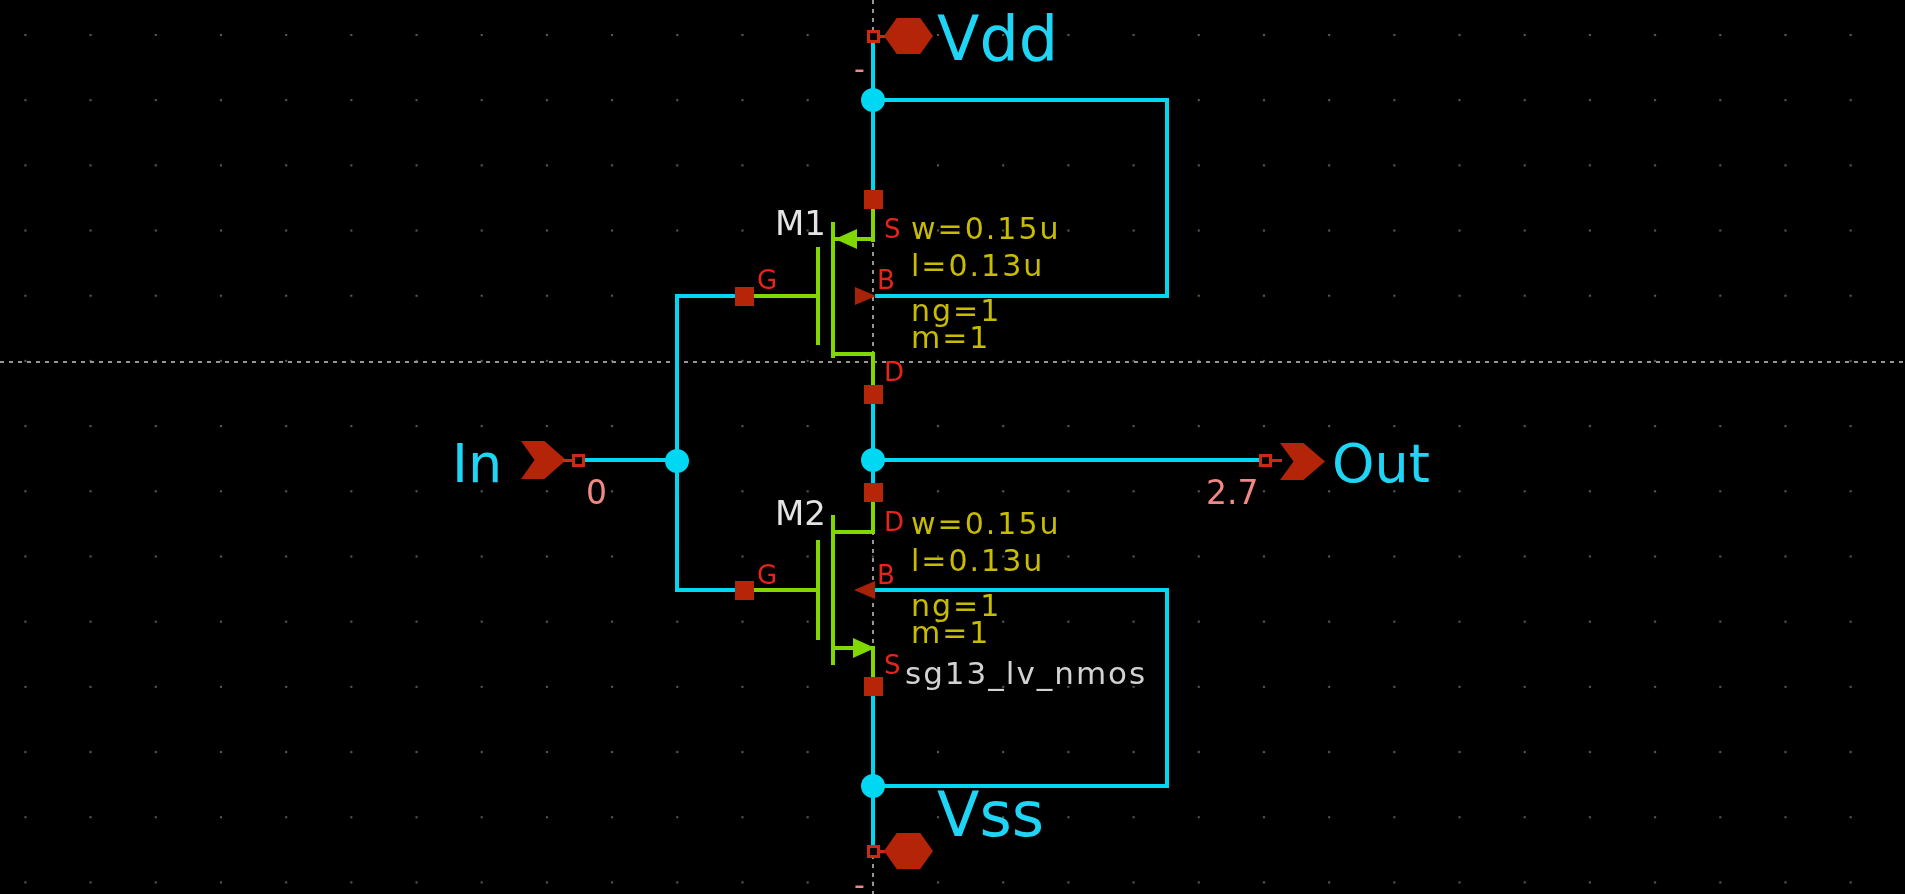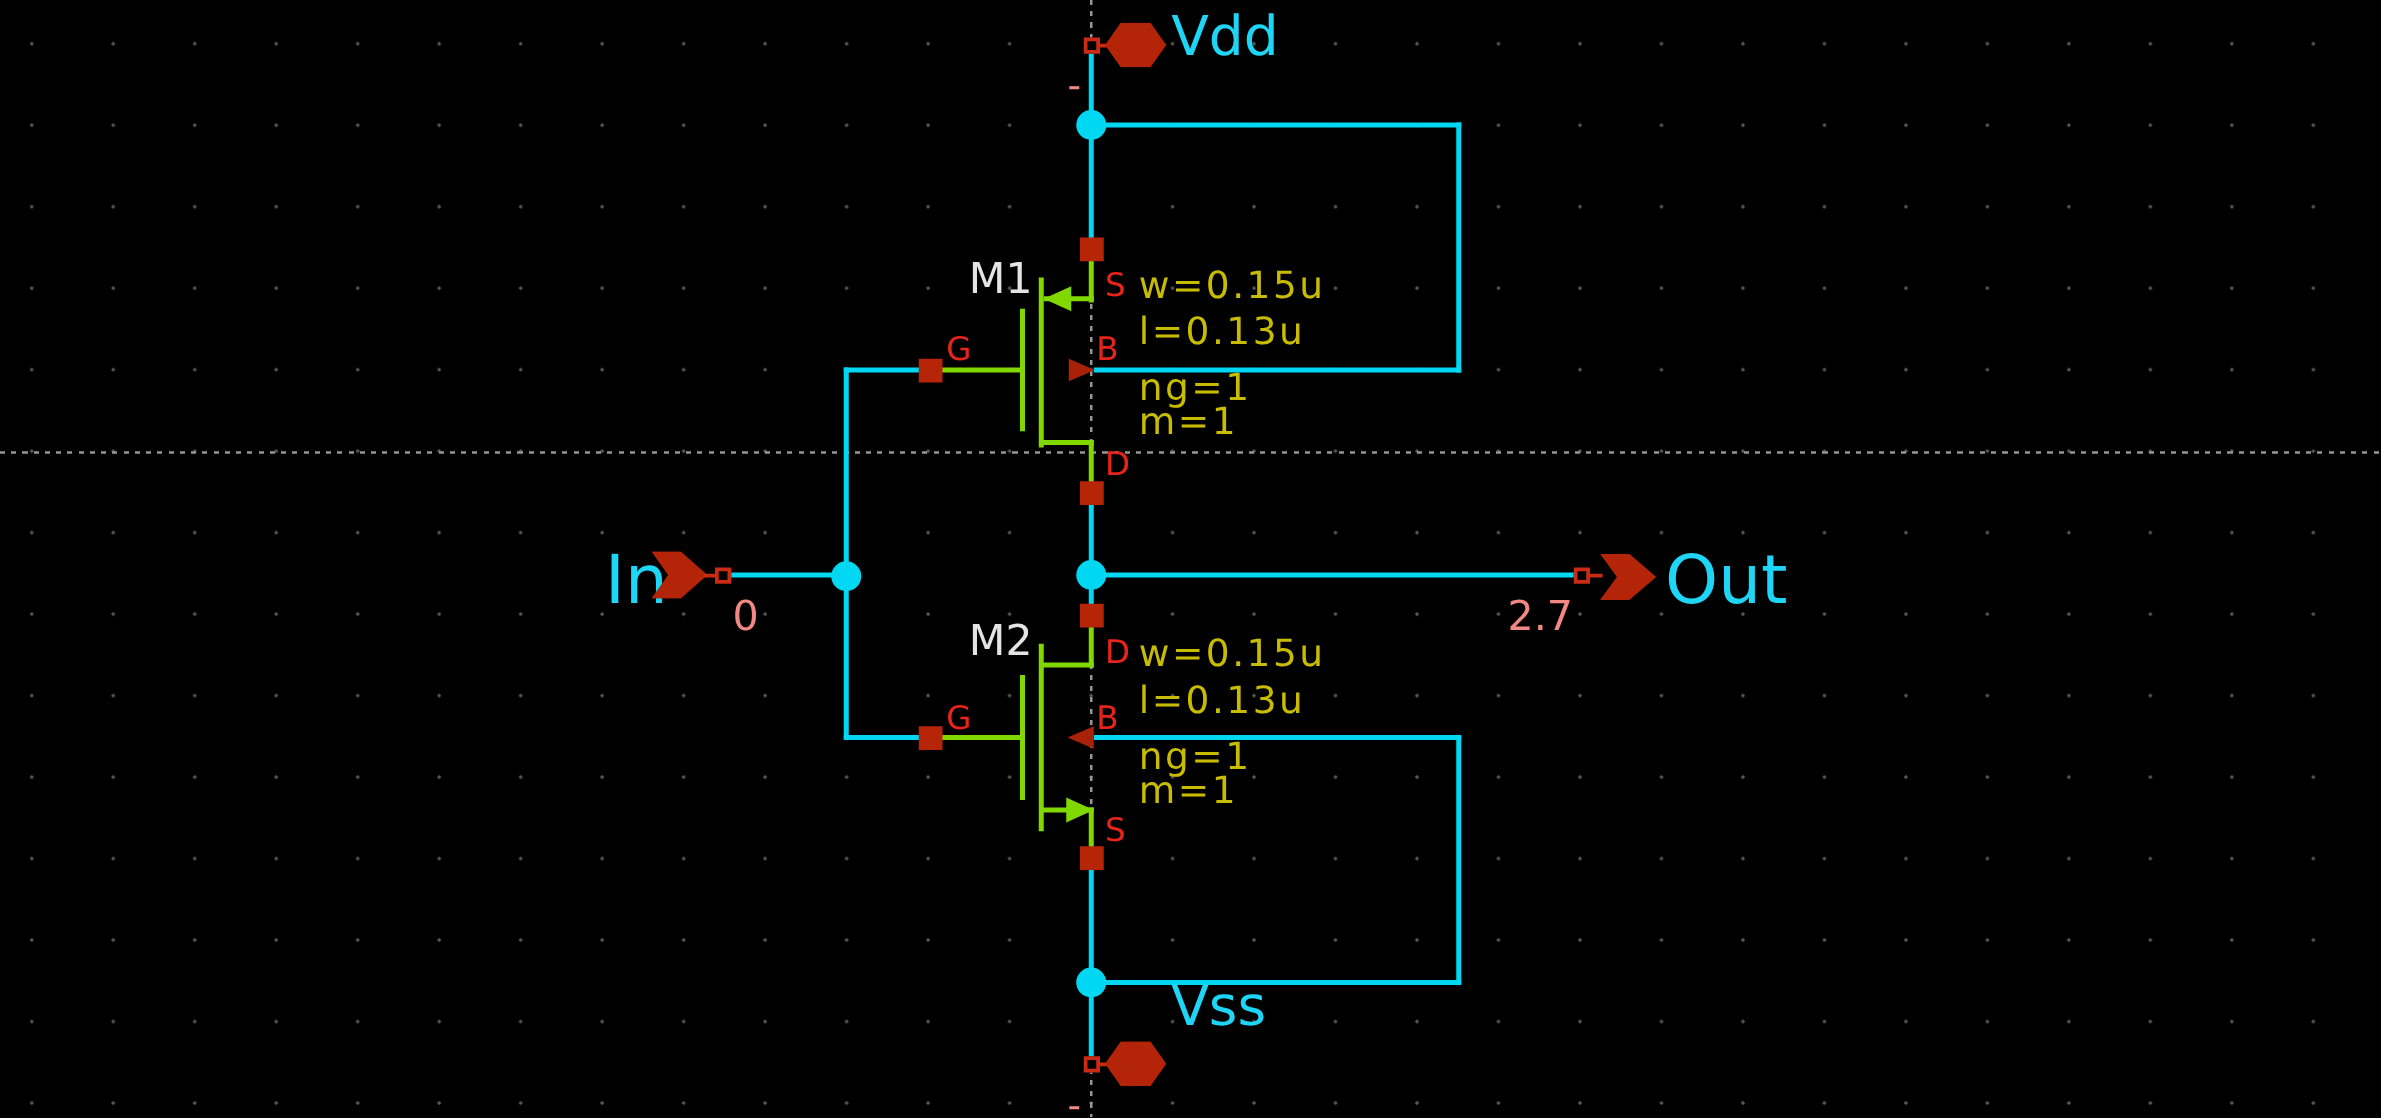--- a/index.html
+++ b/index.html
@@ -25,21 +25,21 @@
   .asq{position:absolute;width:13px;height:13px;border:3px solid #cc2a12;box-sizing:border-box;background:#000;}
   .rstub{position:absolute;background:#cc2a12;height:3px;}
   .hex{position:absolute;width:49px;height:36px;background:#b32408;
     clip-path:polygon(0 50%,26% 0,74% 0,100% 50%,74% 100%,26% 100%);}
   .chev{position:absolute;width:45px;height:37px;background:#b32408;
     clip-path:polygon(0 0,52% 0,100% 50%,52% 100%,0 100%,30% 50%);}
   .tri{position:absolute;width:0;height:0;}
   
   .t{position:absolute;line-height:1;white-space:nowrap;}
   .port{font-size:54px;color:#1ed5f5;}
-  .portbig{font-size:44px;color:#1ed5f5;}
+  .portbig{font-size:62px;color:#1ed5f5;}
   .ref{font-size:34px;color:#e4e4e4;}
   .model{font-size:31px;color:#d2d2d2;letter-spacing:2px;}
   .param{font-size:30px;color:#c8bc00;letter-spacing:2px;}
   .term{font-size:26px;color:#e8231a;}
   .netv{font-size:33px;color:#f28884;}
   .minus{font-size:30px;color:#f28884;}
 </style>
 </head>
 <body>
 
@@ -116,39 +116,40 @@
     <div class="t term" style="left:884px;top:509px">D</div>
     <div class="t term" style="left:757px;top:562px">G</div>
     <div class="t term" style="left:877px;top:562px">B</div>
     <div class="t term" style="left:884px;top:652px">S</div>
   </div>
   <div class="t ref" style="left:775px;top:496px">M2</div>
   <div class="t param" style="left:911px;top:509px">w=0.15u</div>
   <div class="t param" style="left:911px;top:546px">l=0.13u</div>
   <div class="t param" style="left:911px;top:591px">ng=1</div>
   <div class="t param" style="left:911px;top:618px">m=1</div>
+  <div class="t model" style="left:905px;top:658px">sg13_lv_nmos</div>
 
   <div>
     <div class="asq" style="left:867px;top:30px"></div>
     <div class="rstub" style="left:879px;top:35px;width:7px"></div>
     <div class="hex" style="left:884px;top:18px"></div>
     <div class="t portbig" style="left:937px;top:8px">Vdd</div>
     <div class="t minus" style="left:854px;top:54px">-</div>
   </div>
 
   <div>
     <div class="asq" style="left:867px;top:845px"></div>
     <div class="rstub" style="left:879px;top:850px;width:7px"></div>
     <div class="hex" style="left:884px;top:833px"></div>
     <div class="t portbig" style="left:937px;top:784px">Vss</div>
     <div class="t minus" style="left:854px;top:870px">-</div>
   </div>
 
   <div>
-    <div class="t port" style="left:484px;top:437px">In</div>
+    <div class="t port" style="left:452px;top:437px">In</div>
     <div class="chev" style="left:521px;top:441px;height:38px"></div>
     <div class="rstub" style="left:563px;top:459px;width:11px"></div>
     <div class="asq" style="left:572px;top:454px"></div>
   </div>
   <div class="t netv" style="left:586px;top:476px">0</div>
 
   <div>
     <div class="asq" style="left:1259px;top:454px"></div>
     <div class="rstub" style="left:1271px;top:459px;width:11px"></div>
     <div class="chev" style="left:1280px;top:443px"></div>

